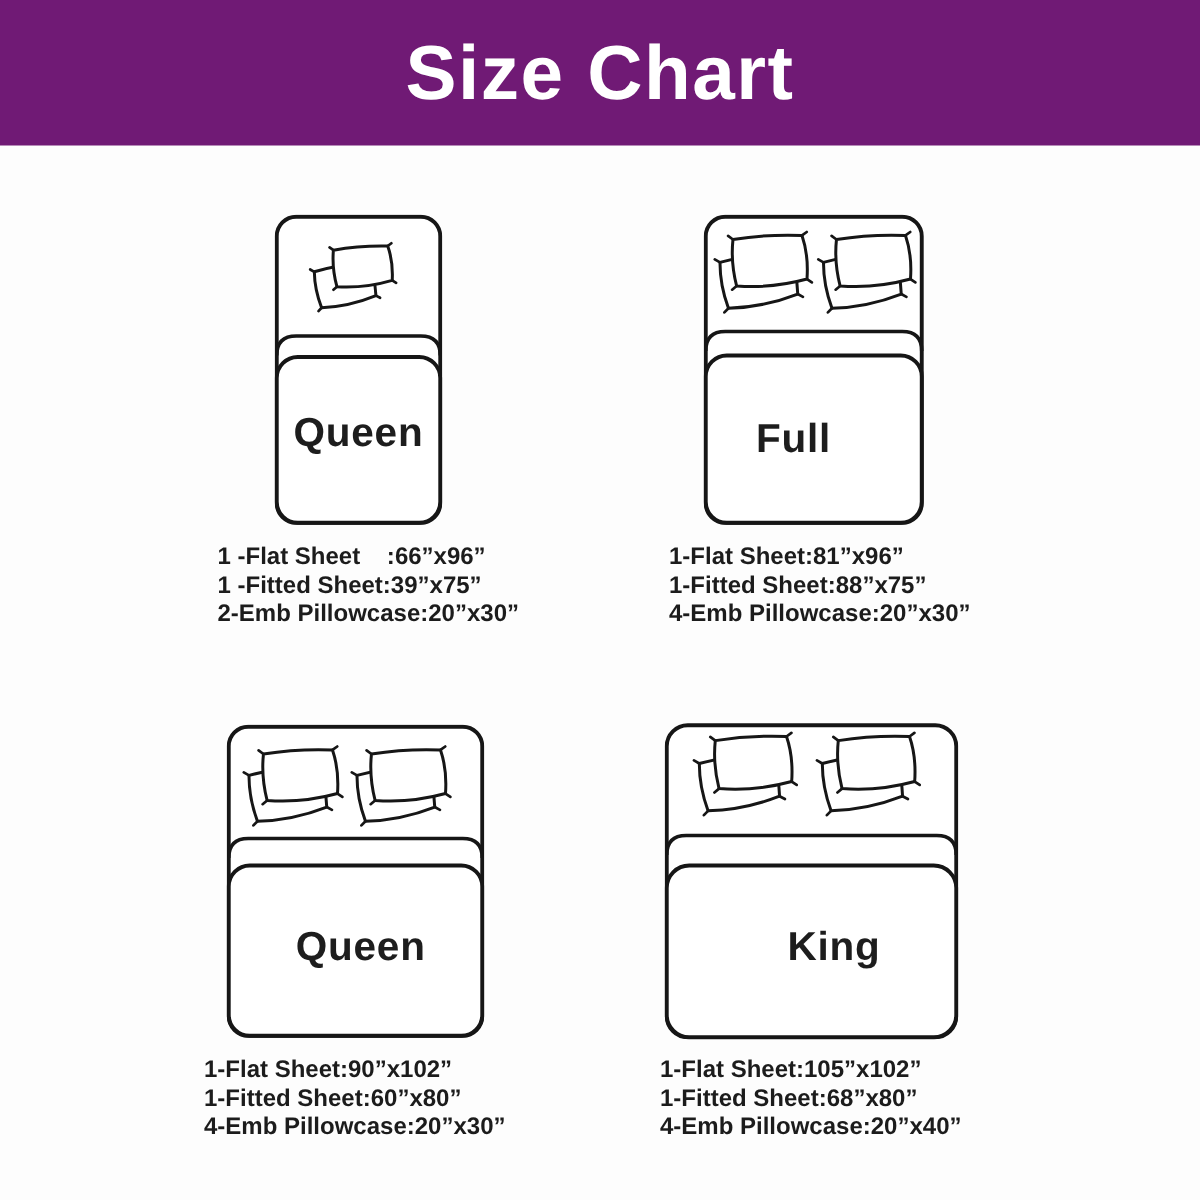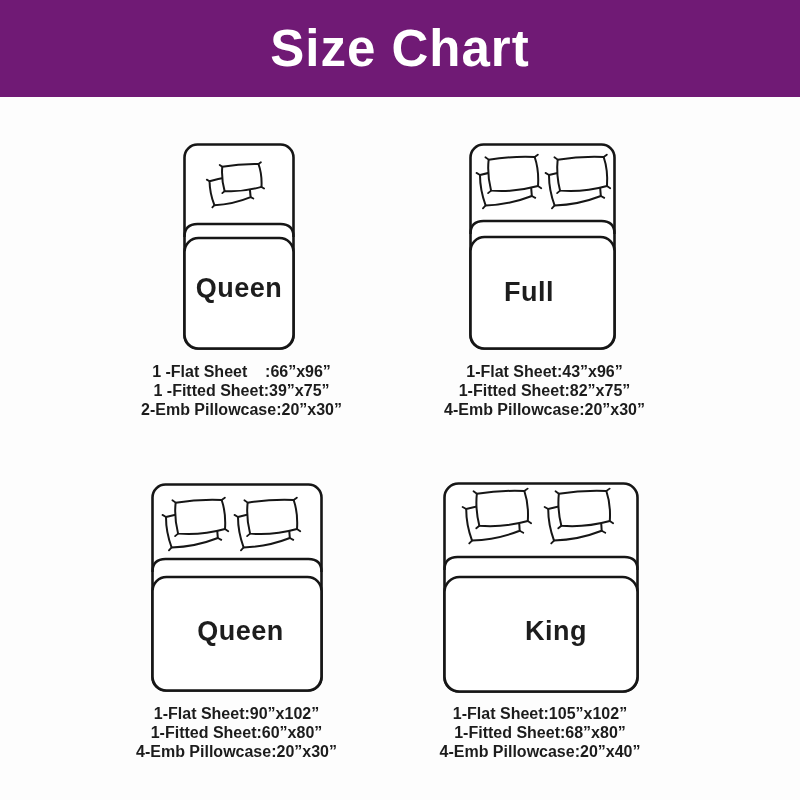--- a/index.html
+++ b/index.html
@@ -18,21 +18,21 @@
   .mattress,.sheet{fill:#fff;stroke:#161616;stroke-width:2.6;}
   .fold{fill:none;stroke:#161616;stroke-width:2.4;}
   .bed-label{
     position:absolute;text-align:center;font-weight:700;font-size:27px;
     color:#1d1d1d;letter-spacing:.5px;
   }
   .specs{
     position:absolute;font-size:16px;font-weight:700;color:#1c1c1c;
     line-height:19px;
   }
-  .spec-row{display:flex;justify-content:center;}
+  .spec-row{display:flex;justify-content:flex-start;}
   .spec-row .k{white-space:pre;}
   .spec-row .v{white-space:pre;text-align:right;}
   .svg-defs{position:absolute;width:0;height:0;}
 </style>
 </head>
 <body>
 
 <div class="page">
 
   <svg class="svg-defs" aria-hidden="true">
@@ -77,25 +77,25 @@
     <use href="#pillow" transform="translate(13,13) scale(0.94) rotate(-1)"></use>
     <use href="#pillow" transform="translate(73,29) scale(0.94) rotate(-7)"></use>
     <use href="#pillow" transform="translate(82,13) scale(0.94) rotate(-1)"></use>
     <path class="fold" d="M1.5,91 Q1.5,78 14.5,78 L132.5,78 Q145.5,78 145.5,91"></path>
     <rect class="sheet" x="1.5" y="94" width="144" height="111.5" rx="14"></rect>
   </svg>
   <div class="bed-label" style="left:469px;top:277px;width:120px">Full</div>
   <div class="specs" style="left:446px;top:362px;width:197px">
     <div class="spec-row">
       <span class="k">1-Flat Sheet:</span>
-      <span class="v">43”x96”</span>
+      <span class="v">81”x96”</span>
     </div>
     <div class="spec-row">
       <span class="k">1-Fitted Sheet:</span>
-      <span class="v">82”x75”</span>
+      <span class="v">88”x75”</span>
     </div>
     <div class="spec-row">
       <span class="k">4-Emb Pillowcase:</span>
       <span class="v">20”x30”</span>
     </div>
   </div>
 
   <svg class="bed" style="left:151px;top:483px" width="172" height="209" viewBox="0 0 172 209">
     <rect class="mattress" x="1.5" y="1.5" width="169" height="206" rx="13"></rect>
     <use href="#pillow" transform="translate(8,31) scale(0.94) rotate(-7)"></use>

